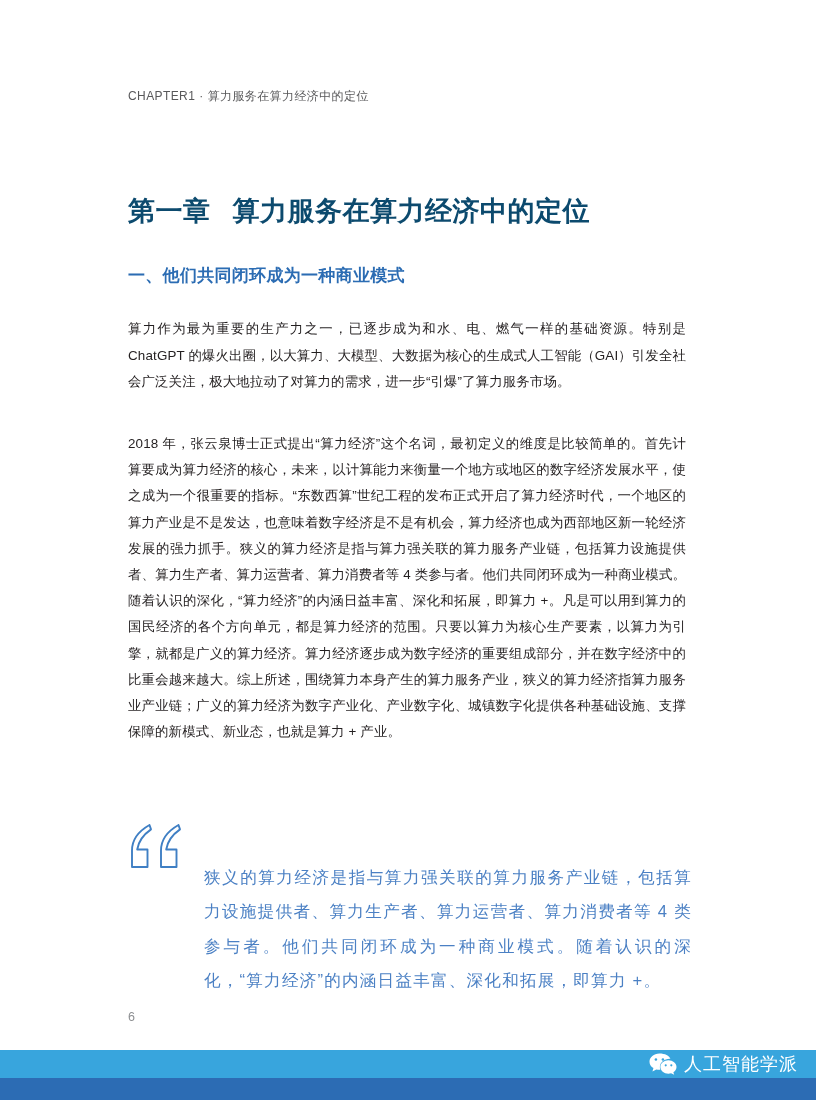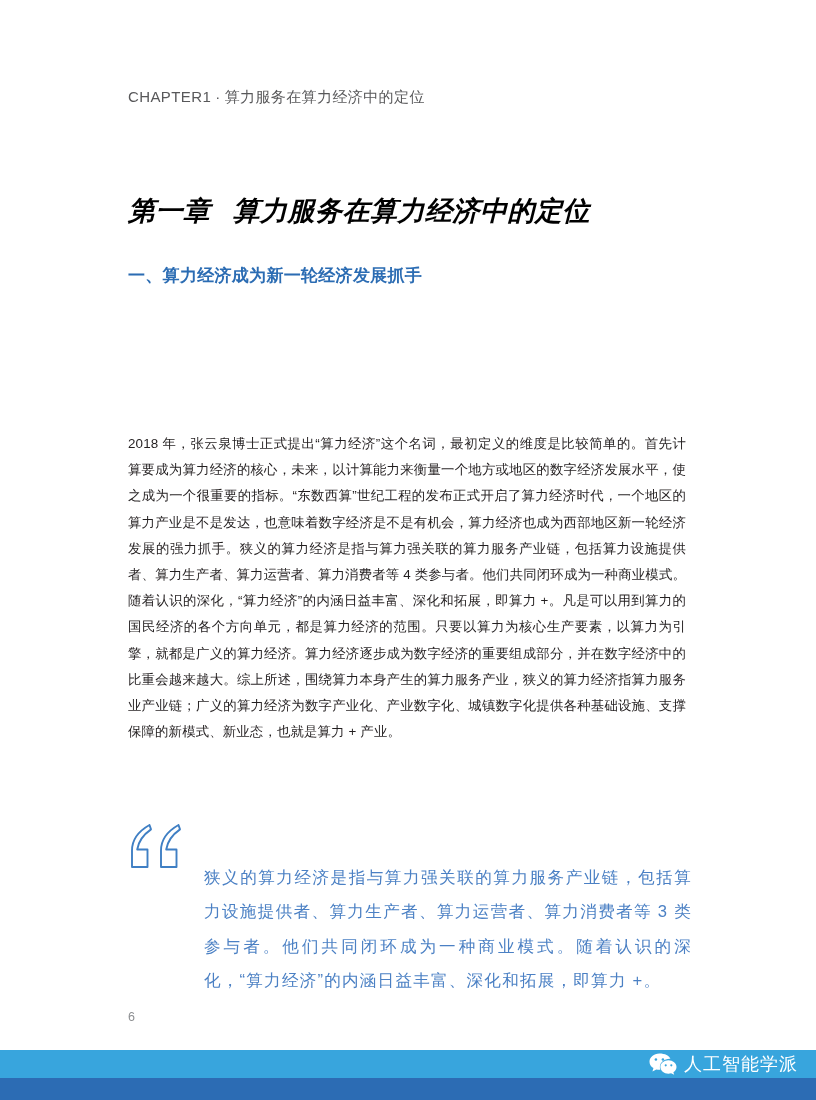--- a/index.html
+++ b/index.html
@@ -20,41 +20,40 @@
     position: absolute;
     inset: 0;
     background: #ffffff;
   }
 
   
   .running-head {
     position: absolute;
     left: 128px;
     top: 88px;
-    font-size: 15px;
+    font-size: 12px;
     color: #58585a;
     letter-spacing: 0.4px;
     white-space: nowrap;
   }
   .running-head .sep {
     margin: 0 4px;
     color: #58585a;
   }
 
   
   .chapter-title {
     position: absolute;
     left: 128px;
     top: 175px;
     font-size: 27px;
     font-weight: bold;
-    color: #000000;
+    color: #0c4a6e;
     letter-spacing: 0.5px;
     white-space: nowrap;
-    font-style: italic;
   }
   .chapter-title .gap {
     display: inline-block;
     width: 22px;
   }
 
   
   .section-heading {
     position: absolute;
     left: 128px;
@@ -163,31 +162,32 @@
 <div class="page">
 
   <div class="running-head">
     <span>CHAPTER1</span><span class="sep">·</span><span>算力服务在算力经济中的定位</span>
   </div>
 
   <h1 class="chapter-title">
     <span>第一章</span><span class="gap"></span><span>算力服务在算力经济中的定位</span>
   </h1>
 
-  <h2 class="section-heading" id="sec-1">一、算力经济成为新一轮经济发展抓手</h2>
-
+  <h2 class="section-heading" id="sec-1">一、他们共同闭环成为一种商业模式</h2>
+
+  <p class="body-para" id="para-1">算力作为最为重要的生产力之一，已逐步成为和水、电、燃气一样的基础资源。特别是 ChatGPT 的爆火出圈，以大算力、大模型、大数据为核心的生成式人工智能（GAI）引发全社会广泛关注，极大地拉动了对算力的需求，进一步“引爆”了算力服务市场。</p>
   <p class="body-para" id="para-2">2018 年，张云泉博士正式提出“算力经济”这个名词，最初定义的维度是比较简单的。首先计算要成为算力经济的核心，未来，以计算能力来衡量一个地方或地区的数字经济发展水平，使之成为一个很重要的指标。“东数西算”世纪工程的发布正式开启了算力经济时代，一个地区的算力产业是不是发达，也意味着数字经济是不是有机会，算力经济也成为西部地区新一轮经济发展的强力抓手。狭义的算力经济是指与算力强关联的算力服务产业链，包括算力设施提供者、算力生产者、算力运营者、算力消费者等 4 类参与者。他们共同闭环成为一种商业模式。随着认识的深化，“算力经济”的内涵日益丰富、深化和拓展，即算力 +。凡是可以用到算力的国民经济的各个方向单元，都是算力经济的范围。只要以算力为核心生产要素，以算力为引擎，就都是广义的算力经济。算力经济逐步成为数字经济的重要组成部分，并在数字经济中的比重会越来越大。综上所述，围绕算力本身产生的算力服务产业，狭义的算力经济指算力服务业产业链；广义的算力经济为数字产业化、产业数字化、城镇数字化提供各种基础设施、支撑保障的新模式、新业态，也就是算力 + 产业。</p>
 
 
   <div class="quote-block">
     <svg class="quote-mark" viewBox="0 0 56 48" aria-hidden="true">
       <path d="M21.5 3 C10 9.5 4 19 4 28.5 L4 45 L19.5 45 L19.5 27.5 L9.2 27.5 C10.4 20 15 13 23 7.4 Z" fill="none" stroke="#3f7fc4" stroke-width="1.9" stroke-linejoin="round"></path>
       <path d="M50.5 3 C39 9.5 33 19 33 28.5 L33 45 L48.5 45 L48.5 27.5 L38.2 27.5 C39.4 20 44 13 52 7.4 Z" fill="none" stroke="#3f7fc4" stroke-width="1.9" stroke-linejoin="round"></path>
     </svg>
-    <p class="quote-text">狭义的算力经济是指与算力强关联的算力服务产业链，包括算力设施提供者、算力生产者、算力运营者、算力消费者等 3 类参与者。他们共同闭环成为一种商业模式。随着认识的深化，“算力经济”的内涵日益丰富、深化和拓展，即算力 +。</p>
+    <p class="quote-text">狭义的算力经济是指与算力强关联的算力服务产业链，包括算力设施提供者、算力生产者、算力运营者、算力消费者等 4 类参与者。他们共同闭环成为一种商业模式。随着认识的深化，“算力经济”的内涵日益丰富、深化和拓展，即算力 +。</p>
   </div>
 
   <div class="page-number">6</div>
 
   <div class="footer-bar-light"></div>
   <div class="footer-bar-dark"></div>
 
   <div class="footer-brand">
     <svg class="wechat-icon" viewBox="0 0 34 28" aria-hidden="true">
       <path d="M12.6 1.2 C5.9 1.2 0.6 5.7 0.6 11.2 C0.6 14.4 2.5 17.2 5.4 19 L4.2 23.1 L8.9 20.6 C10.1 20.9 11.3 21.1 12.6 21.1 C13 21.1 13.4 21.1 13.8 21 C13.4 20 13.2 18.9 13.2 17.8 C13.2 12.1 18.6 7.6 25.1 7.6 C25.4 7.6 25.7 7.6 26 7.6 C24.8 3.9 19.3 1.2 12.6 1.2 Z" fill="#ffffff"></path>

